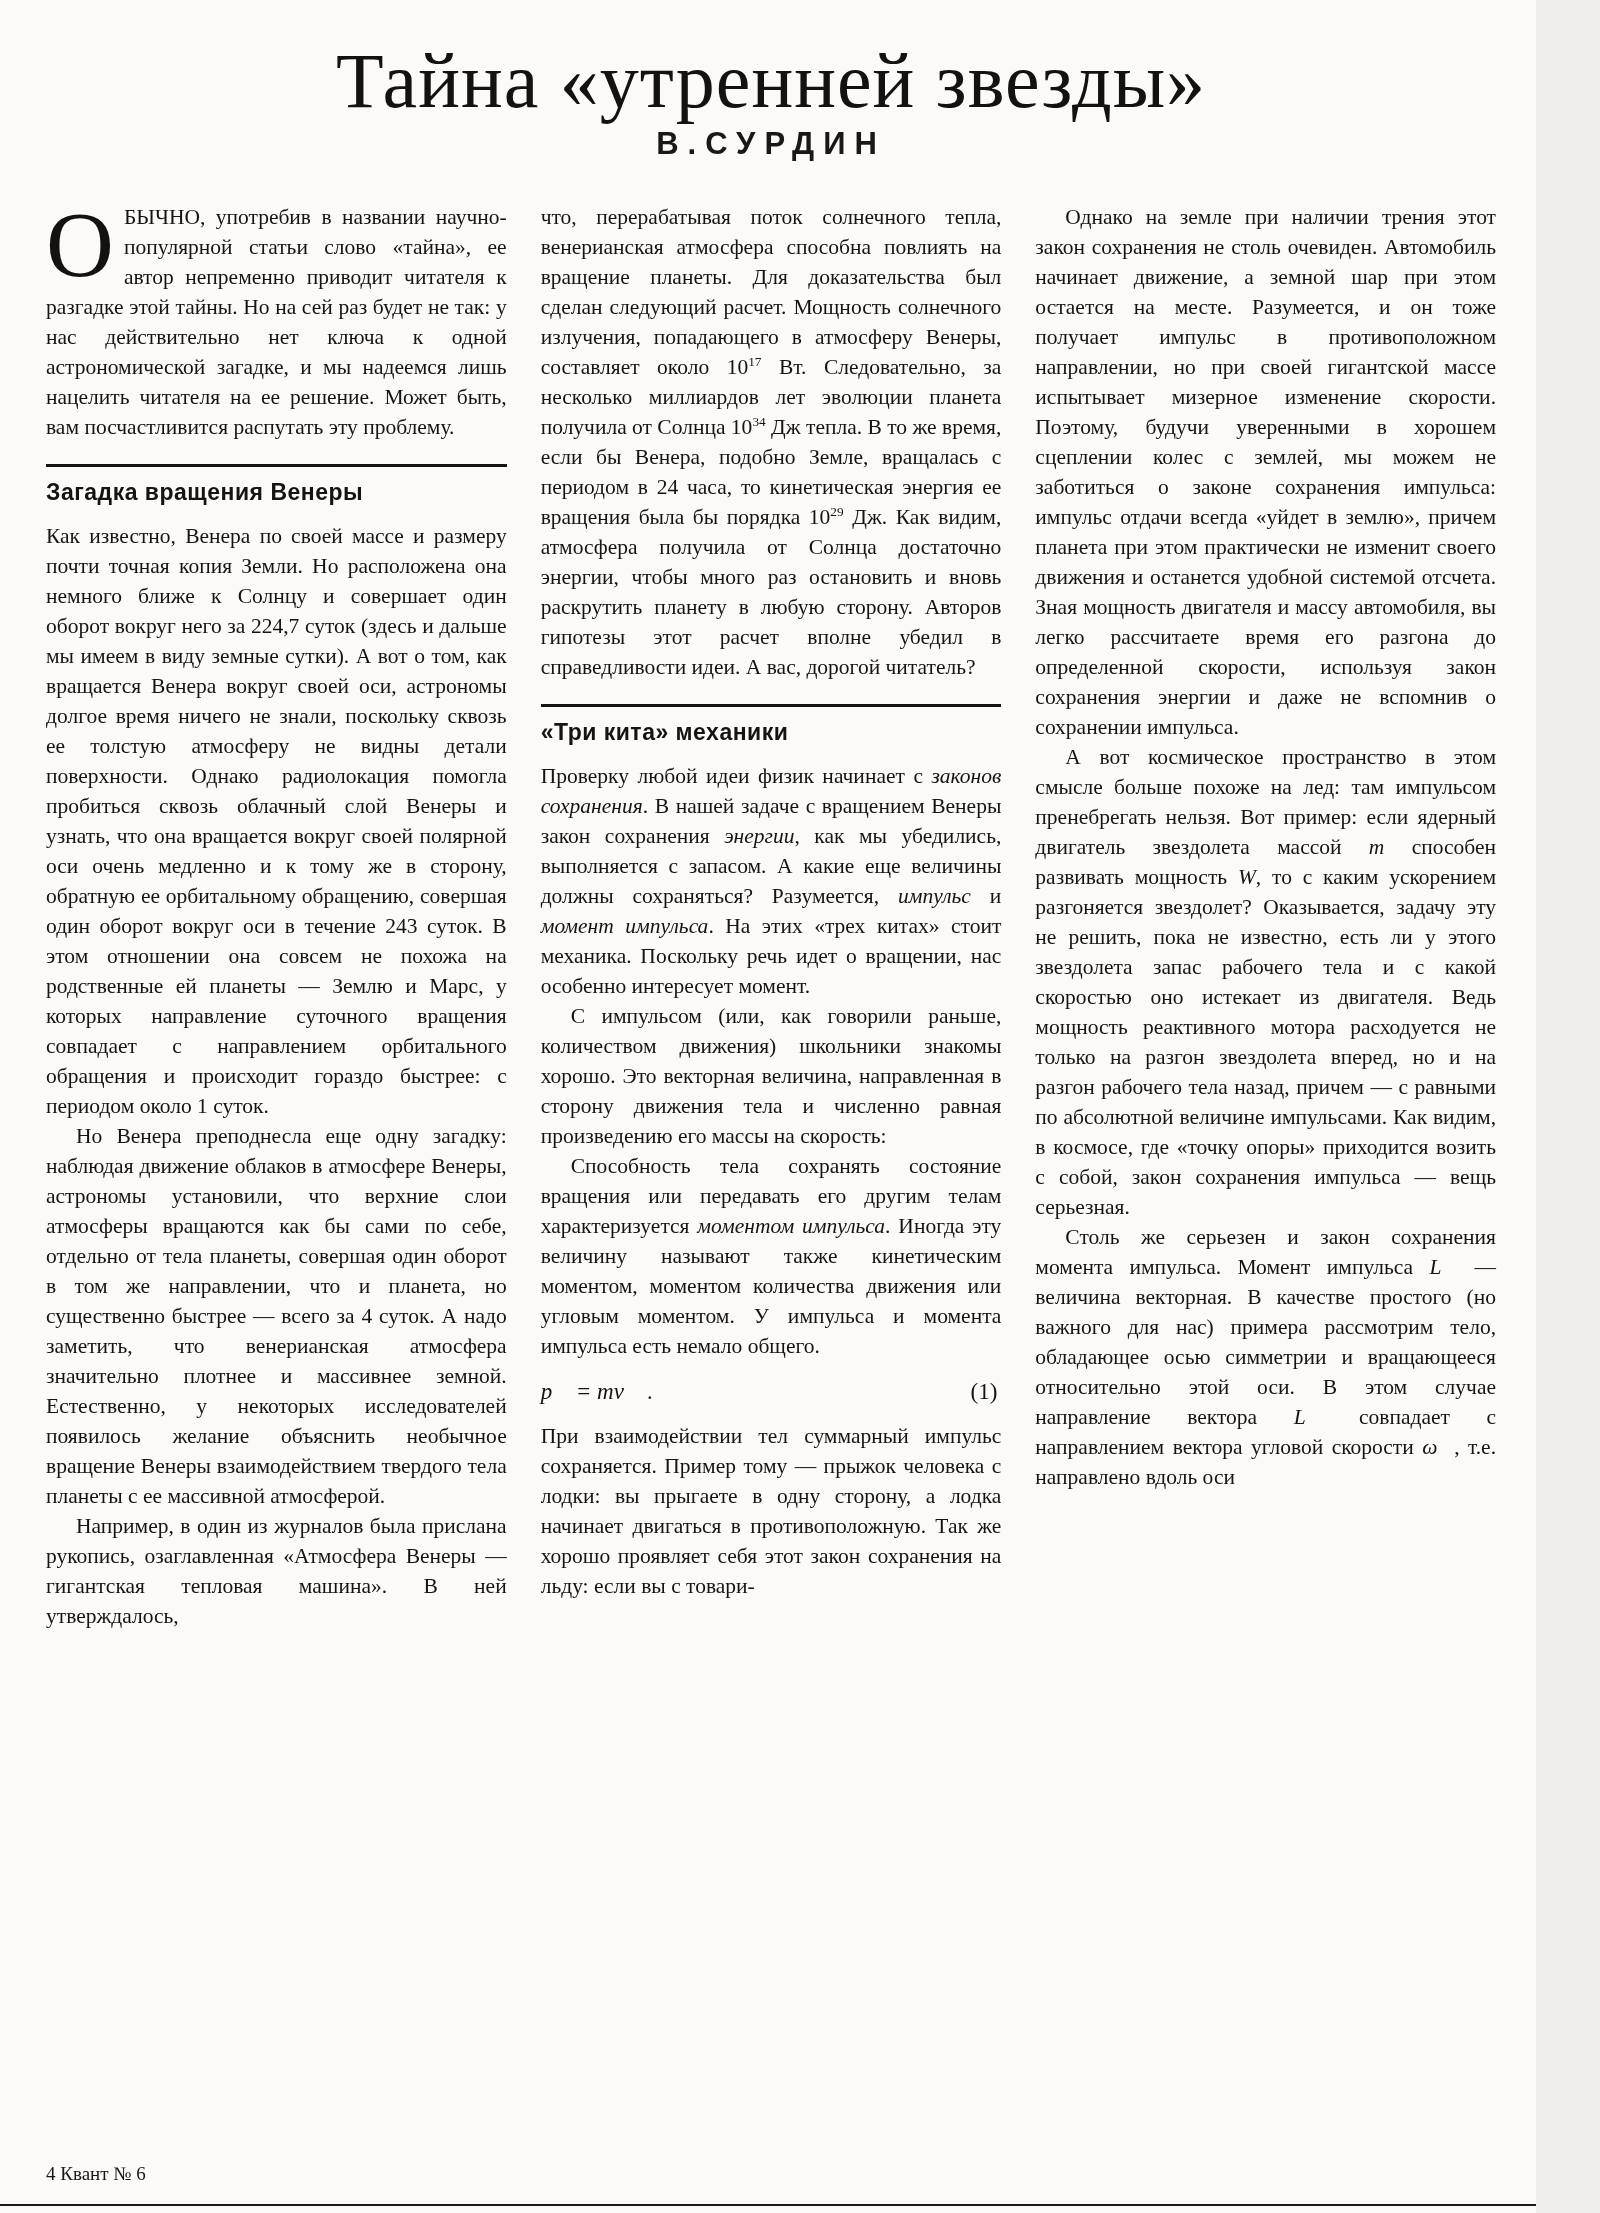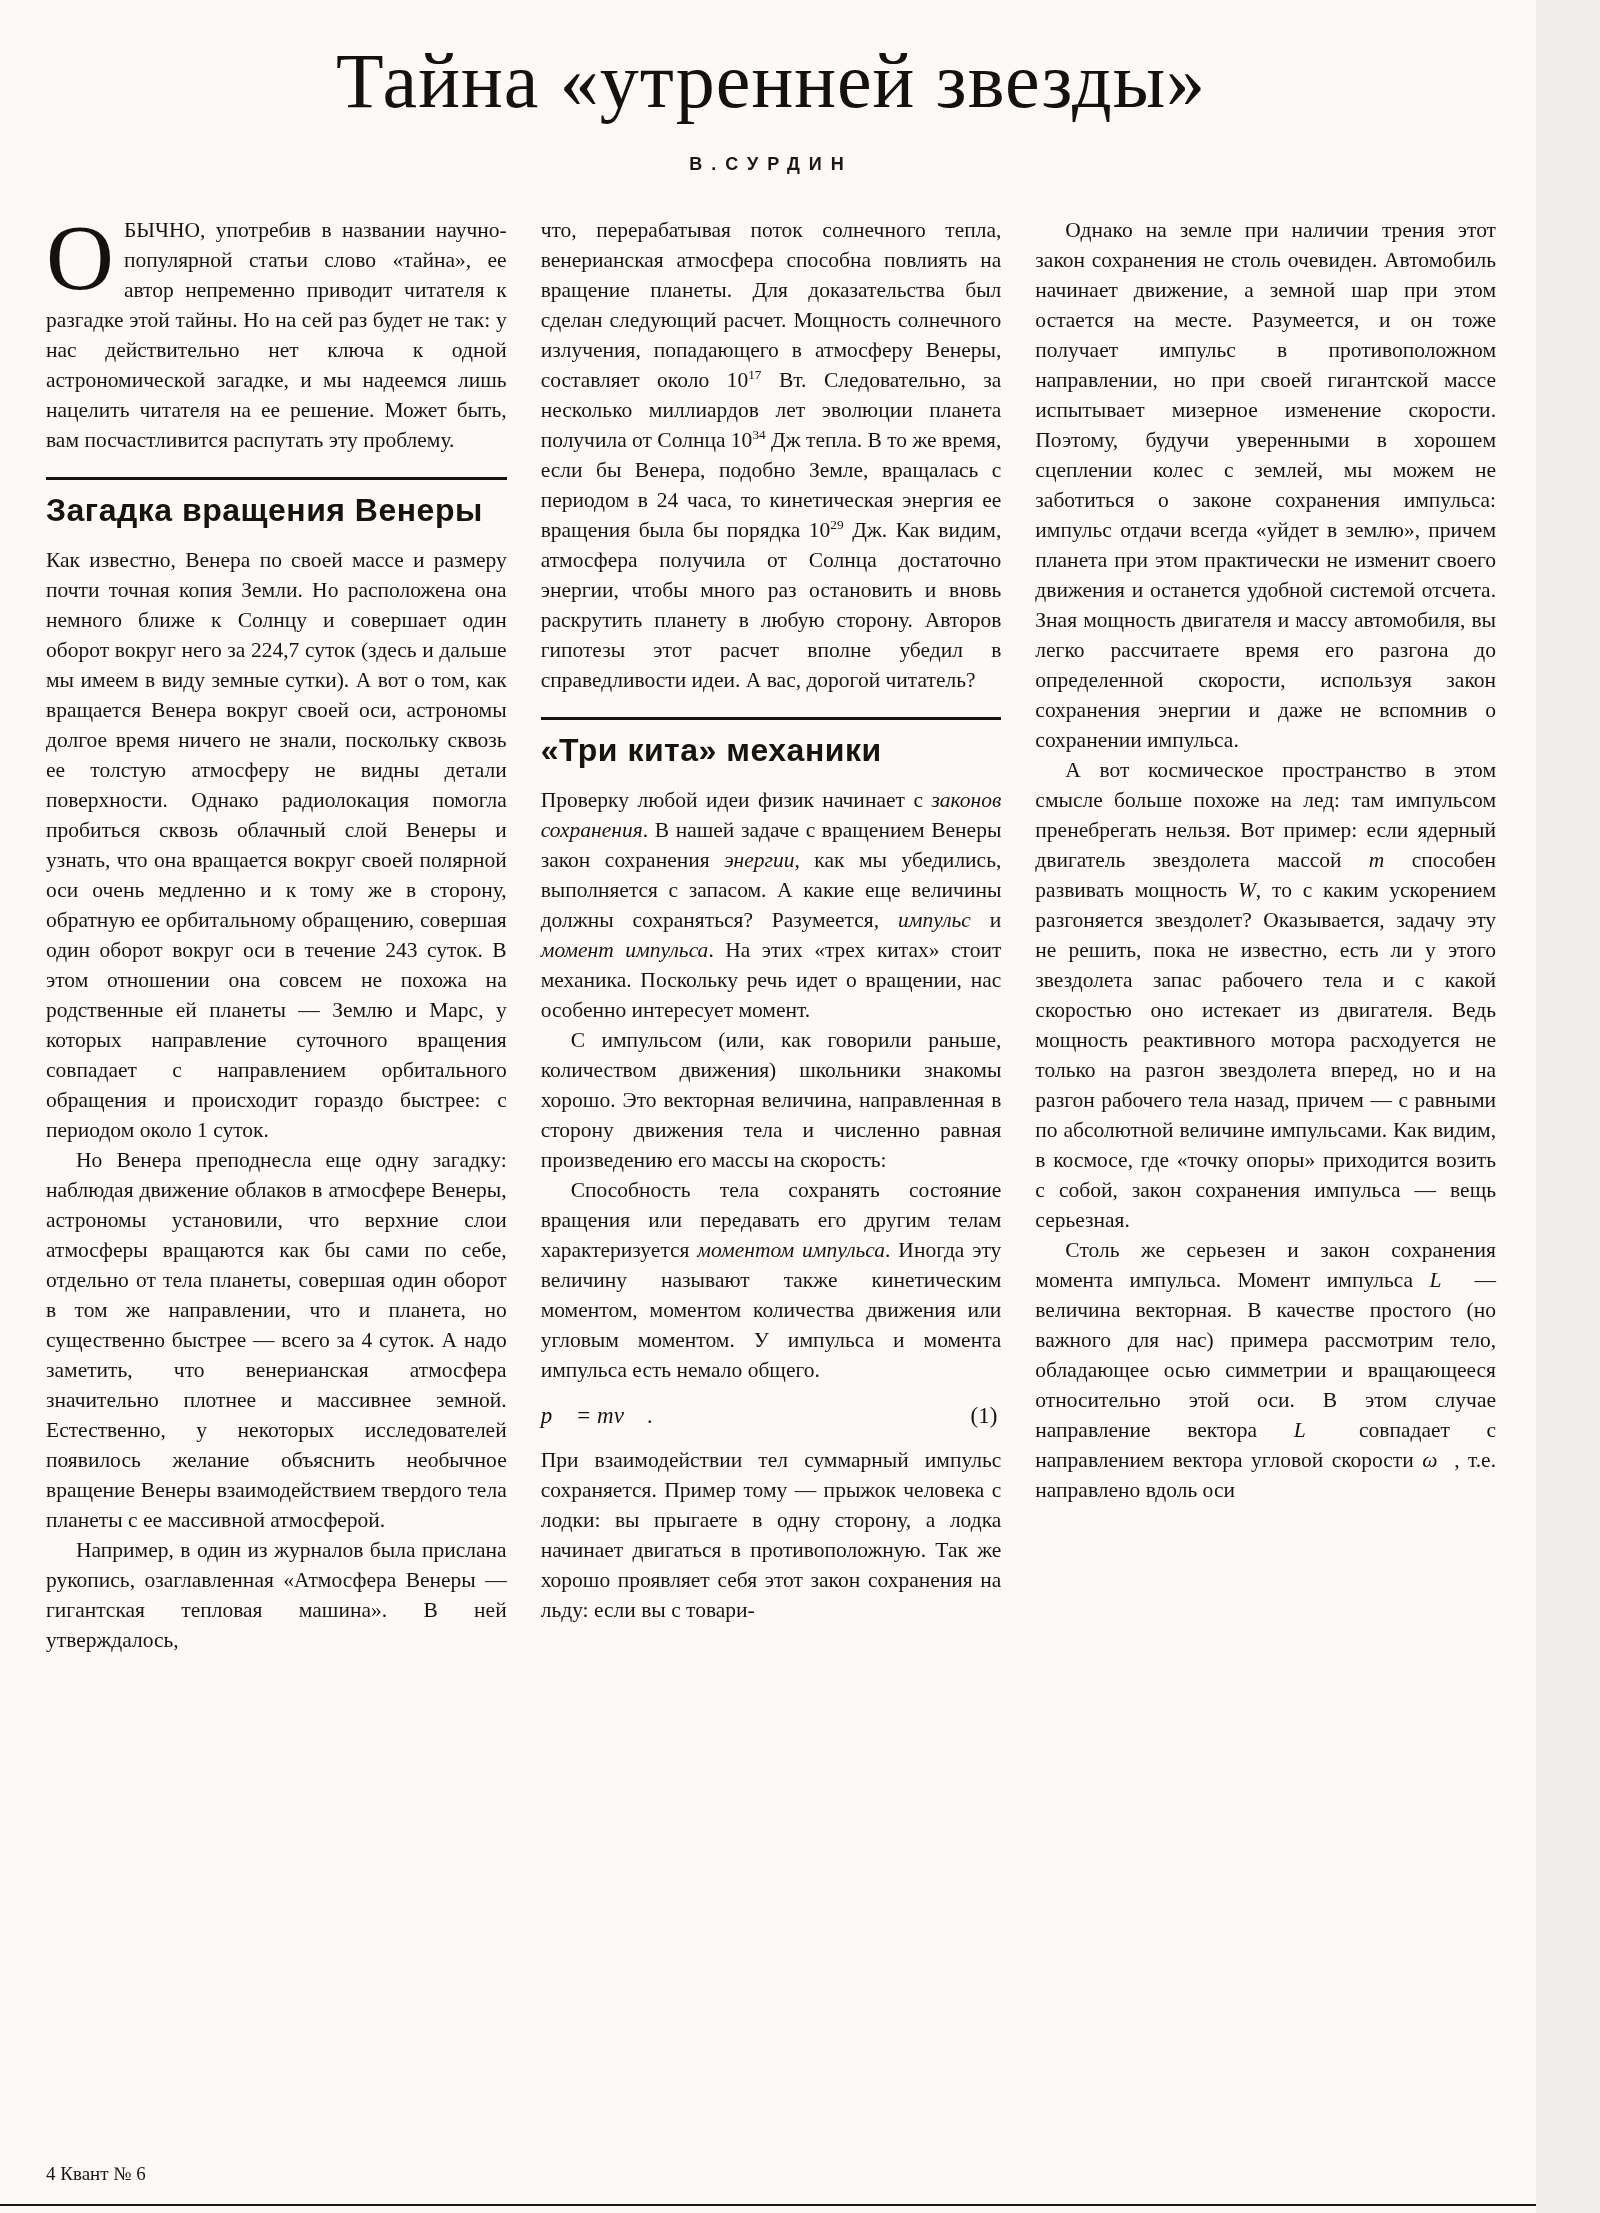--- a/index.html
+++ b/index.html
@@ -22,25 +22,24 @@
   .title {
     margin: 10px 0 0 0;
     text-align: center;
     font-family: "Liberation Serif", serif;
     font-weight: 400;
     font-size: 78px;
     letter-spacing: 1px;
     color: #14110e;
   }
   .author {
-    margin-top: 28px;
     text-align: center;
     font-family: "Liberation Sans", sans-serif;
     font-weight: 700;
-    font-size: 18px;
+    font-size: 31px;
     letter-spacing: 9px;
     color: #1b1713;
   }
   .columns {
     display: flex;
     gap: 34px;
     margin-top: 40px;
   }
   .column {
     flex: 1 1 0;
@@ -58,21 +57,21 @@
     float: left;
     font-size: 94px;
     line-height: 74px;
     padding: 5px 10px 0 0;
     font-family: "Liberation Serif", serif;
     color: #14110e;
   }
   .section-heading {
     font-family: "Liberation Sans", sans-serif;
     font-weight: 700;
-    font-size: 32px;
+    font-size: 23px;
     line-height: 1.15;
     border-top: 3px solid #17130f;
     padding-top: 12px;
     margin: 22px 0 16px 0;
     text-align: left;
     letter-spacing: 0.5px;
   }
   .formula {
     position: relative;
     text-align: left;

